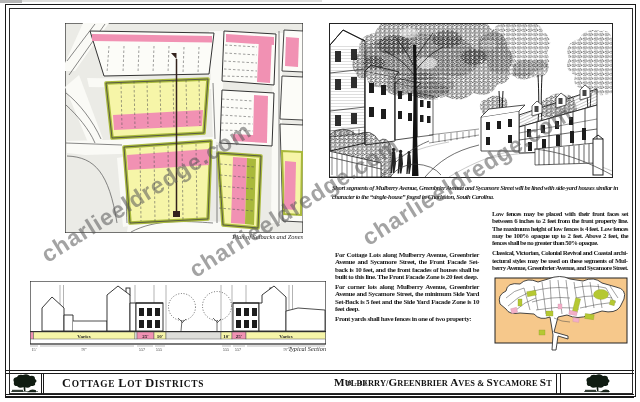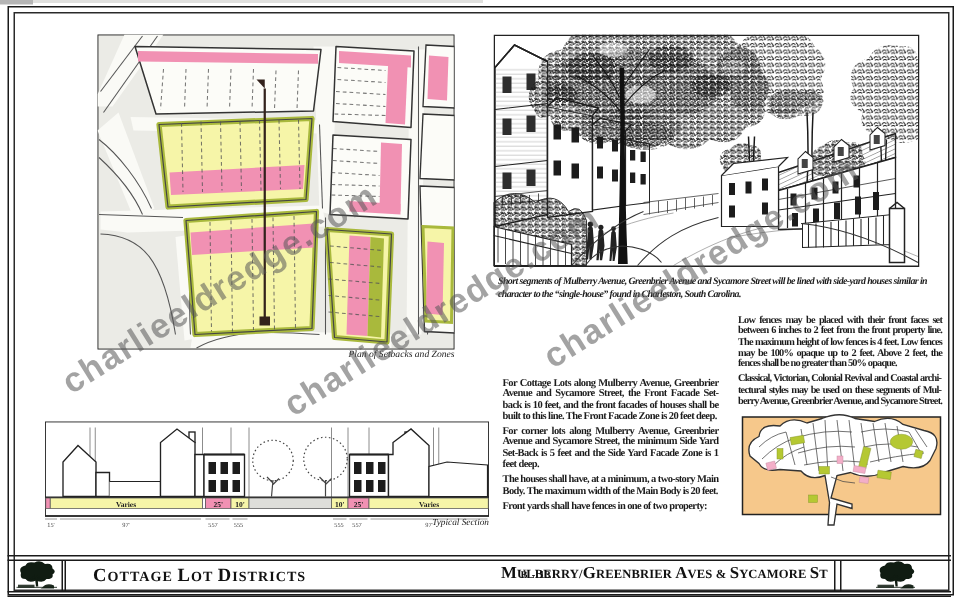--- a/index.html
+++ b/index.html
@@ -375,22 +375,21 @@
   </g>
 
   <rect x="0.5" y="0.5" width="283" height="154" fill="none" stroke="#222" stroke-width="1"></rect>
 </svg>
 </div>
 
 <div class="abs" style="left:332px;top:182.5px;width:286px;font-style:italic;font-weight:600;font-size:6.6px;letter-spacing:-0.4px;line-height:9.7px;text-align:justify;color:#1c1c1c;">Short segments of Mulberry Avenue, Greenbrier Avenue and Sycamore Street will be lined with side-yard houses similar in character to the “single-house” found in Charleston, South Carolina.</div>
 
 <div class="abs bodytxt" style="left:335px;top:208px;width:144px;margin-top:44px;">
 <p>For Cottage Lots along Mulberry Avenue, Greenbrier Avenue and Sycamore Street, the Front Facade Set-back is 10 feet, and the front facades of houses shall be built to this line. The Front Facade Zone is 20 feet deep.</p>
-<p>For corner lots along Mulberry Avenue, Greenbrier Avenue and Sycamore Street, the minimum Side Yard Set-Back is 5 feet and the Side Yard Facade Zone is 1 feet deep.</p>
-<p>The houses shall have, at a minimum, a two-story Main Body. The maximum width of the Main Body is 20 feet.</p>
+<p>For corner lots along Mulberry Avenue, Greenbrier Avenue and Sycamore Street, the minimum Side Yard Set-Back is 5 feet and the Side Yard Facade Zone is 10 feet deep.</p>
 <p>Front yards shall have fences in one of two property:</p>
 </div>
 
 <div class="abs bodytxt" style="left:492px;top:210px;width:136px;font-size:6.9px;letter-spacing:-0.55px;">
 <p>Low fences may be placed with their front faces set between 6 inches to 2 feet from the front property line. The maximum height of low fences is 4 feet. Low fences may be 100% opaque up to 2 feet. Above 2 feet, the fences shall be no greater than 50% opaque.</p>
 <p>Classical, Victorian, Colonial Revival and Coastal archi­tectural styles may be used on these segments of Mul­berry Avenue, Greenbrier Avenue, and Sycamore Street.</p>
 </div>
 
 <div class="abs" style="left:490px;top:258px;width:150px;height:105px;">
 <svg width="150" height="105" viewBox="0 0 150 105">

